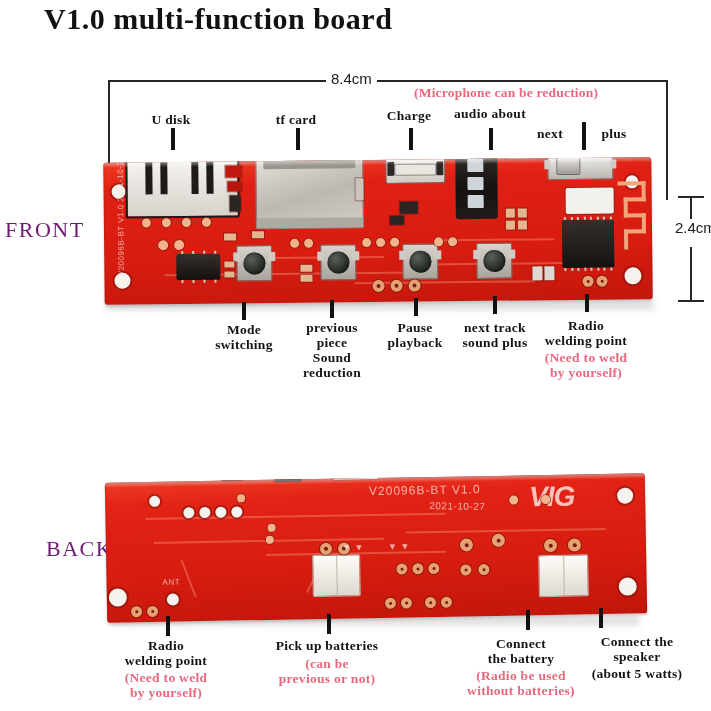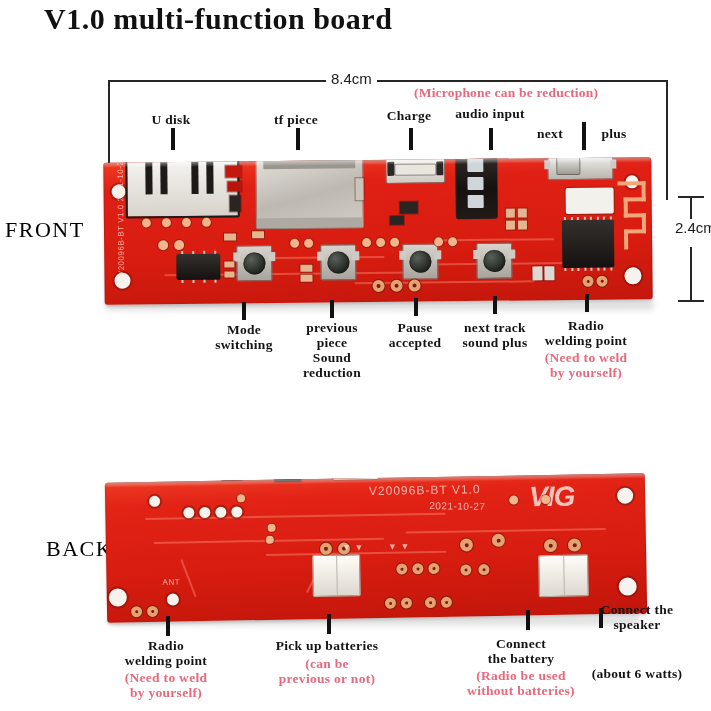--- a/index.html
+++ b/index.html
@@ -17,21 +17,21 @@
     position:absolute;left:44px;top:2px;
     font-family:"Liberation Serif", serif;
     font-size:30px;font-weight:700;color:#111;
     letter-spacing:0.5px;white-space:nowrap;
   }
 
   
   .sideword{
     position:absolute;
     font-family:"Liberation Serif", serif;
-    font-size:22px;font-weight:400;color:#000000;
+    font-size:22px;font-weight:400;color:#701a75;
     letter-spacing:1.5px;
   }
   #front-label{left:5px;top:217px;}
   #back-label{left:46px;top:536px;}
 
   
   .dimline{position:absolute;background:#262626;}
   .dimtext{
     position:absolute;font-family:"Liberation Sans",sans-serif;
     font-size:15px;color:#1c1c1c;background:#fff;padding:0 5px;white-space:nowrap;
@@ -369,40 +369,40 @@
       <div class="smd tan" style="left:196px;top:114px;width:12px;height:7px;"></div>
     </div>
 
     <div class="leader" style="left:171px;top:128px;height:22px;"></div>
     <div class="leader" style="left:296px;top:128px;height:22px;"></div>
     <div class="leader" style="left:409px;top:128px;height:22px;"></div>
     <div class="leader" style="left:489px;top:128px;height:22px;"></div>
     <div class="leader" style="left:582px;top:122px;height:28px;"></div>
 
     <div class="lbl" style="left:131px;top:112px;width:80px;">U disk</div>
-    <div class="lbl" style="left:256px;top:112px;width:80px;">tf piece</div>
+    <div class="lbl" style="left:256px;top:112px;width:80px;">tf card</div>
     <div class="lbl" style="left:369px;top:108px;width:80px;">Charge</div>
-    <div class="lbl" style="left:444px;top:106px;width:92px;">audio input</div>
+    <div class="lbl" style="left:444px;top:106px;width:92px;">audio about</div>
     <div class="lbl" style="left:524px;top:126px;width:52px;">next</div>
     <div class="lbl" style="left:588px;top:126px;width:52px;">plus</div>
 
     <div class="leader" style="left:242px;top:302px;height:18px;"></div>
     <div class="leader" style="left:330px;top:300px;height:18px;"></div>
     <div class="leader" style="left:414px;top:298px;height:18px;"></div>
     <div class="leader" style="left:493px;top:296px;height:18px;"></div>
     <div class="leader" style="left:585px;top:294px;height:18px;"></div>
 
     <div class="lbl" style="left:199px;top:322px;width:90px;">Mode
 switching</div>
     <div class="lbl" style="left:288px;top:320px;width:88px;">previous
 piece
 Sound
 reduction</div>
     <div class="lbl" style="left:372px;top:320px;width:86px;">Pause
-accepted</div>
+playback</div>
     <div class="lbl" style="left:449px;top:320px;width:92px;">next track
 sound plus</div>
     <div class="lbl" style="left:534px;top:318px;width:104px;">Radio
 welding point</div>
     <div class="lbl red" style="left:534px;top:350px;width:104px;">(Need to weld
 by yourself)</div>
   </div>
 
   <div>
 
@@ -523,18 +523,18 @@
 
     <div class="lbl" style="left:262px;top:638px;width:130px;">Pick up batteries</div>
     <div class="lbl red" style="left:262px;top:656px;width:130px;">(can be
 previous or not)</div>
 
     <div class="lbl" style="left:466px;top:636px;width:110px;">Connect
 the battery</div>
     <div class="lbl red" style="left:458px;top:668px;width:126px;">(Radio be used
 without batteries)</div>
 
-    <div class="lbl" style="left:578px;top:602px;width:118px;">Connect the
+    <div class="lbl" style="left:578px;top:634px;width:118px;">Connect the
 speaker</div>
-    <div class="lbl" style="left:578px;top:666px;width:118px;">(about 6 watts)</div>
+    <div class="lbl" style="left:578px;top:666px;width:118px;">(about 5 watts)</div>
   </div>
 
 </div>
 
 </body></html>

